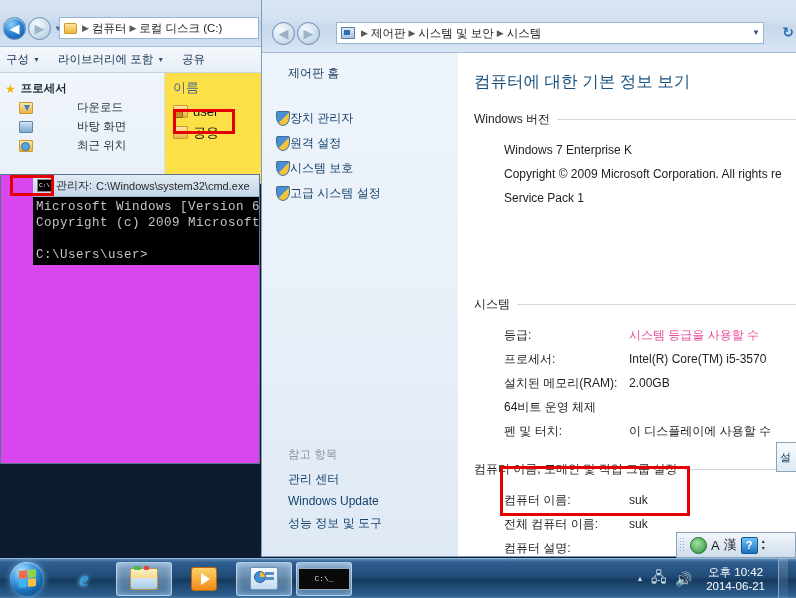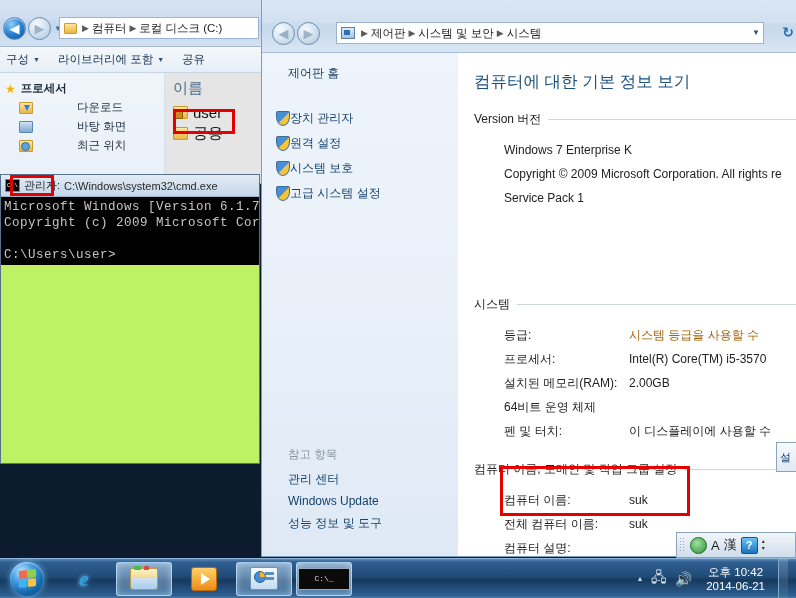--- a/index.html
+++ b/index.html
@@ -75,40 +75,40 @@
   .nav-row.indent { padding-left: 14px; gap: 44px; }
   .star { color: #f0b400; font-size: 12px; }
   .ic-sm { width: 14px; height: 12px; flex: 0 0 auto; border-radius: 1px; }
   .ic-dl { background: linear-gradient(to bottom,#ffe6a4,#e9b545); border:1px solid #c99a2e; position: relative; }
   .ic-dl::after { content:""; position:absolute; left:4px; top:2px; width:0;height:0;
      border-left:3px solid transparent;border-right:3px solid transparent;border-top:6px solid #2f7fd1; }
   .ic-desk { background: linear-gradient(to bottom,#cfe3f5,#7fa9cf); border:1px solid #5f87ad; }
   .ic-recent { background: linear-gradient(to bottom,#ffe6a4,#e9b545); border:1px solid #c99a2e; position:relative;}
   .ic-recent::after{content:"";position:absolute;left:1px;top:1px;width:7px;height:7px;border-radius:50%;background:#5ba3e0;border:1px solid #2f6fa8;}
 
-  #exp-list { flex: 1; background: #e5e5e5; padding: 6px 0 0 8px; font-size: 15px; position: relative; }
+  #exp-list { flex: 1; background: #fde047; padding: 6px 0 0 8px; font-size: 13px; position: relative; }
   #exp-list .col-head { color: #4a6a8a; margin-bottom: 4px; }
   .file-row { display: flex; align-items: center; gap: 5px; height: 21px; color: #111; }
   .ic-folder-lock { width: 15px; height: 13px; background: linear-gradient(to bottom,#ffe6a4,#e9b545);
     border:1px solid #c99a2e; border-radius:1px; position: relative; }
   .ic-folder-lock::after { content:""; position:absolute; left:1px; top:3px; width:6px;height:7px;
     background:#c98a1e; border:1px solid #8c5f10; border-radius:1px; }
   .ic-folder2 { width: 15px; height: 13px; background: linear-gradient(to bottom,#ffe6a4,#e9b545);
     border:1px solid #c99a2e; border-radius:1px; }
 
   
   .redbox { position: absolute; border: 3px solid #e40000; pointer-events: none; }
   #rb-user { left: 173px; top: 109px; width: 62px; height: 25px; z-index: 40; }
   #rb-admin { left: 10px; top: 175px; width: 44px; height: 21px; z-index: 60; }
   #rb-name  { left: 500px; top: 466px; width: 190px; height: 50px; z-index: 40; }
 
   
   #cmd {
     position: absolute; left: 0; top: 174px; width: 260px; height: 290px;
-    background: #bef264; border: 1px solid #5b728c; z-index: 50; overflow: hidden;
+    background: #d946ef; border: 1px solid #5b728c; z-index: 50; overflow: hidden; padding-left: 32px;
   }
   #cmd-title {
     height: 22px; background: linear-gradient(to bottom,#e3ecf6 0%,#d3e0ef 50%,#c6d7e9 100%);
     display: flex; align-items: center; padding: 0 4px; gap: 4px;
     font-size: 11px; color: #2a2a2a; white-space: nowrap; border-bottom:1px solid #9db3c8;
   }
   .cmd-ico {
     width: 15px; height: 13px; background: #000; border: 1px solid #888;
     color: #fff; font-size: 6px; display: flex; align-items: center; justify-content: center;
     font-family: "Liberation Mono", monospace; flex: 0 0 auto;
@@ -165,21 +165,21 @@
   #sys-title { font-size: 16.5px; color: #19507e; margin-bottom: 18px; white-space: nowrap; }
 
   .sec-head { display: flex; align-items: center; gap: 7px; font-size: 12px; color: #222;
      white-space: nowrap; margin-bottom: 10px; }
   .sec-line { flex: 1; height: 1px; background: #cfd7de; }
   .sec-body { padding-left: 30px; }
   .ln { font-size: 12px; color: #222; line-height: 24px; white-space: nowrap; }
   .kv { display: flex; font-size: 12px; line-height: 24px; white-space: nowrap; }
   .kv .k { width: 125px; color: #222; flex: 0 0 auto; }
   .kv .v { color: #222; }
-  .kv .v.link { color: #a16207; }
+  .kv .v.link { color: #ec4899; }
   .spacer-lg { height: 86px; }
   .spacer-sm { height: 18px; }
 
   #chg-btn {
     position: absolute; right: -2px; top: 446px; width: 26px; height: 30px;
     border: 1px solid #8da3ba; background: linear-gradient(to bottom,#f6fafd,#dfeaf4);
     font-size: 11px; color: #14426d; display:flex; align-items:center; padding-left:3px;
     white-space: nowrap; overflow: hidden; z-index: 35;
   }
 
@@ -372,21 +372,21 @@
           <div class="sa-link">관리 센터</div>
           <div class="sa-link">Windows Update</div>
           <div class="sa-link">성능 정보 및 도구</div>
         </div>
       </div>
 
       <div id="sys-main">
         <div id="sys-title">컴퓨터에 대한 기본 정보 보기</div>
 
         <div class="sec-head">
-          <span>Version 버전</span>
+          <span>Windows 버전</span>
           <span class="sec-line"></span>
         </div>
         <div class="sec-body">
           <div class="ln">Windows 7 Enterprise K</div>
           <div class="ln">Copyright © 2009 Microsoft Corporation. All rights re</div>
           <div class="ln">Service Pack 1</div>
         </div>
 
         <div class="spacer-lg"></div>
 

